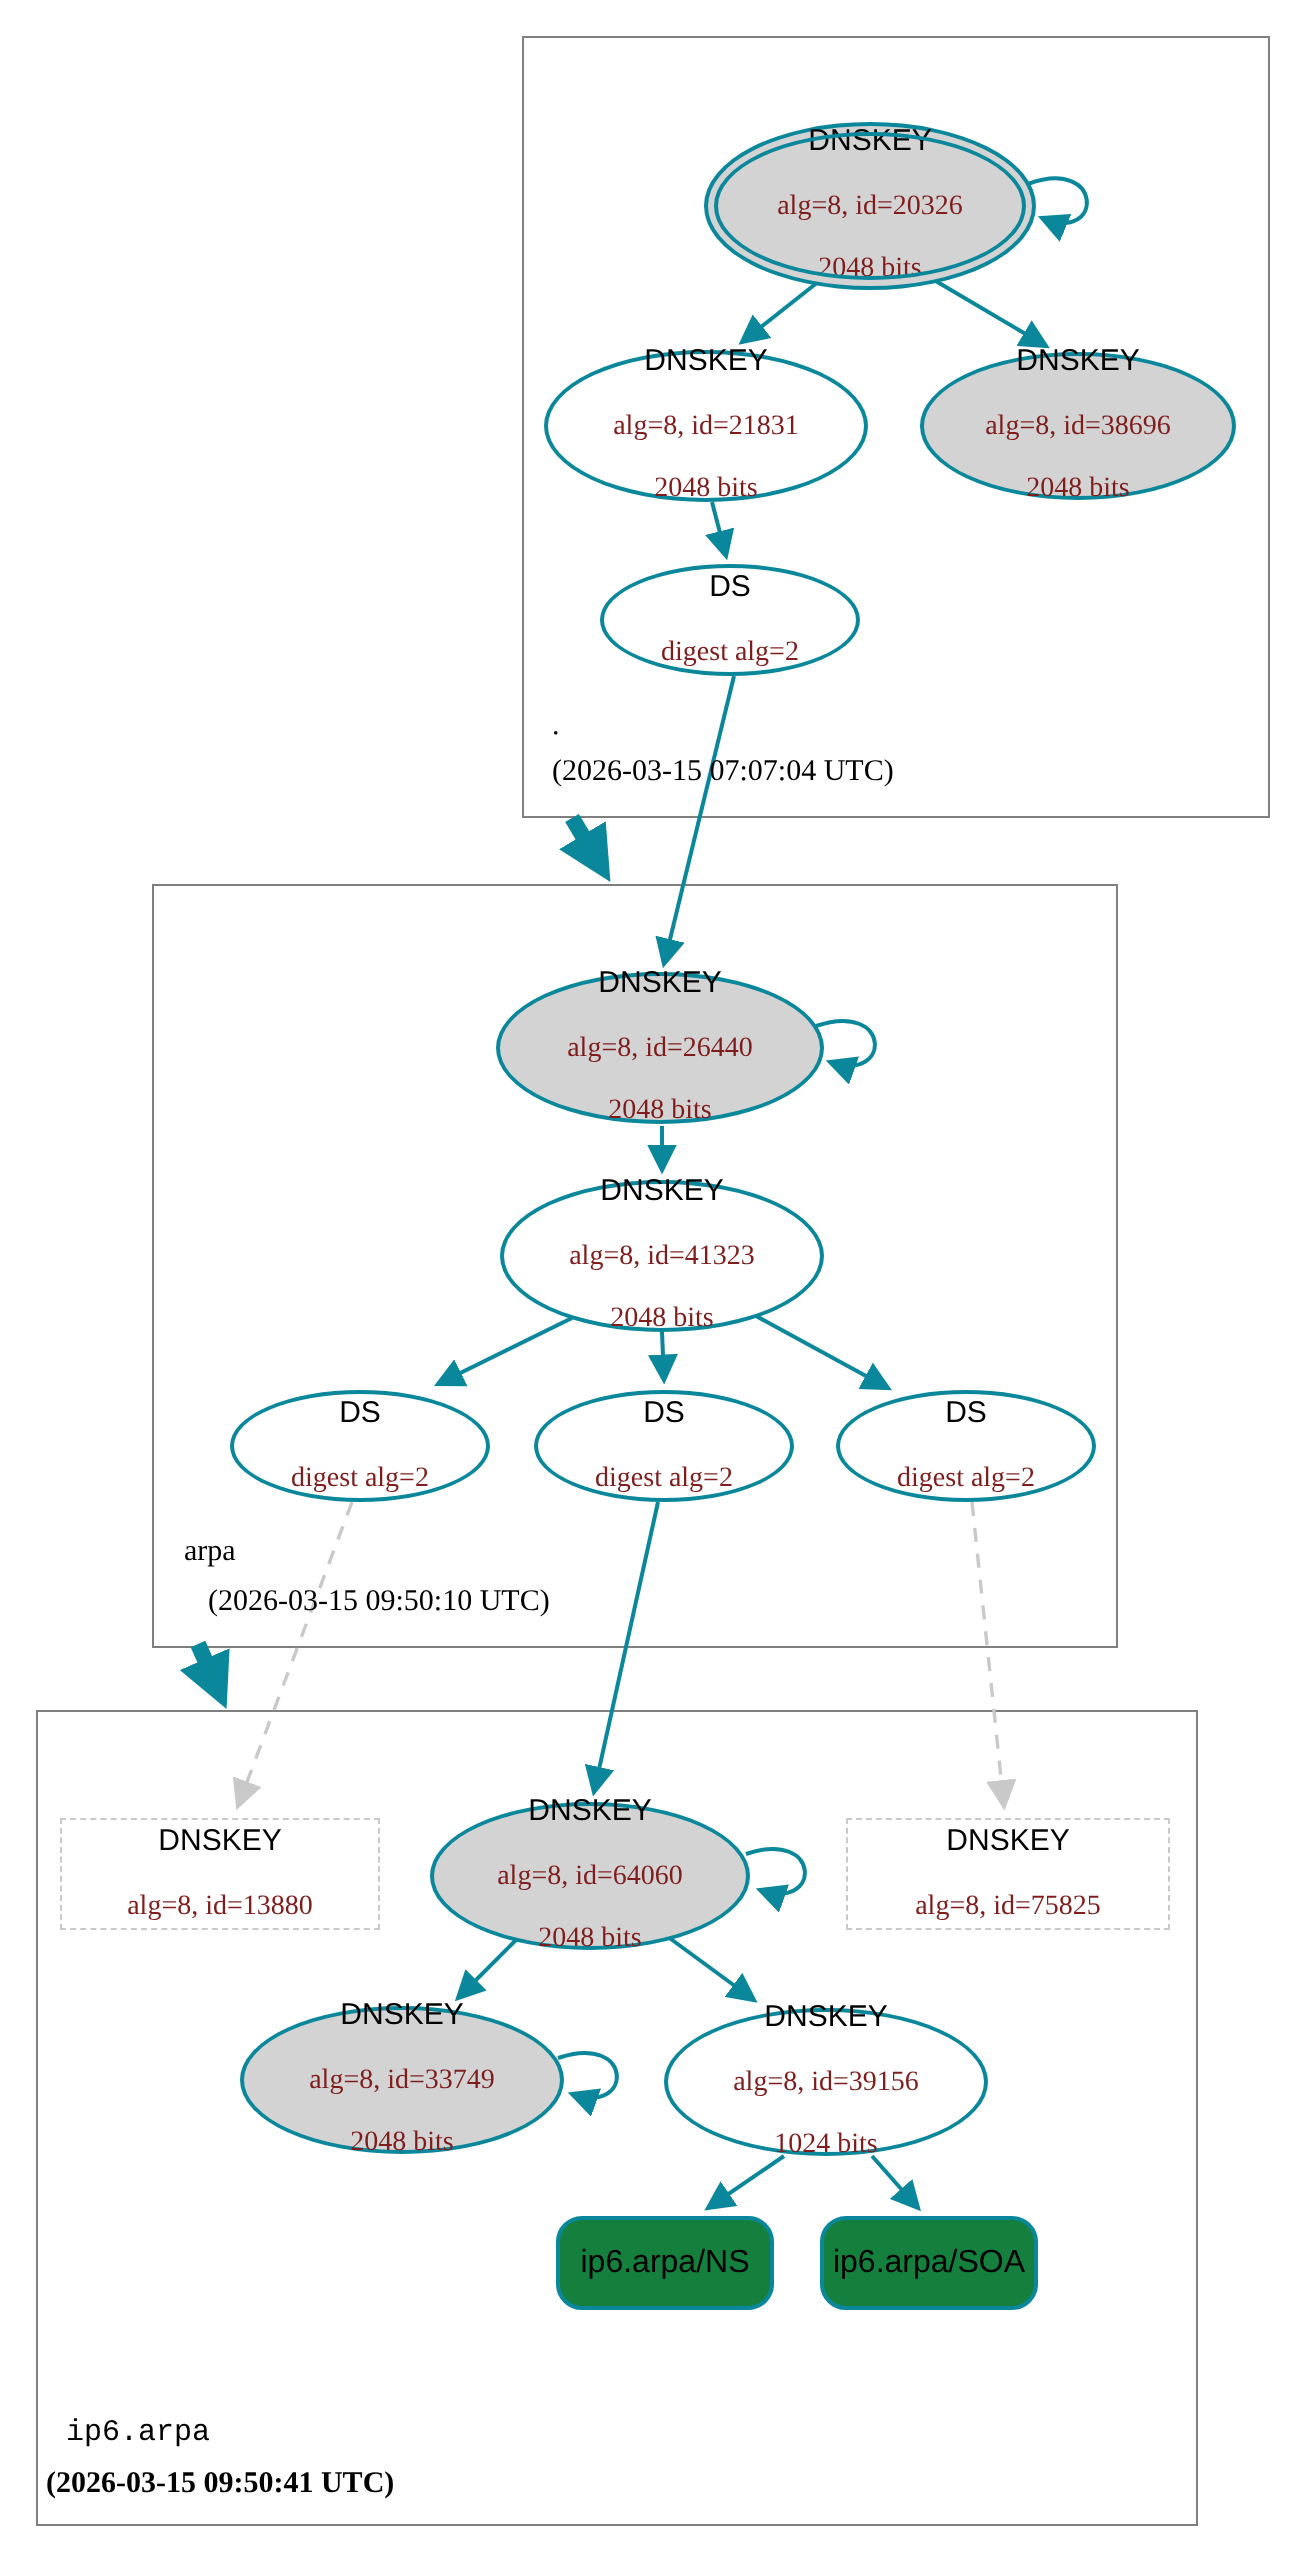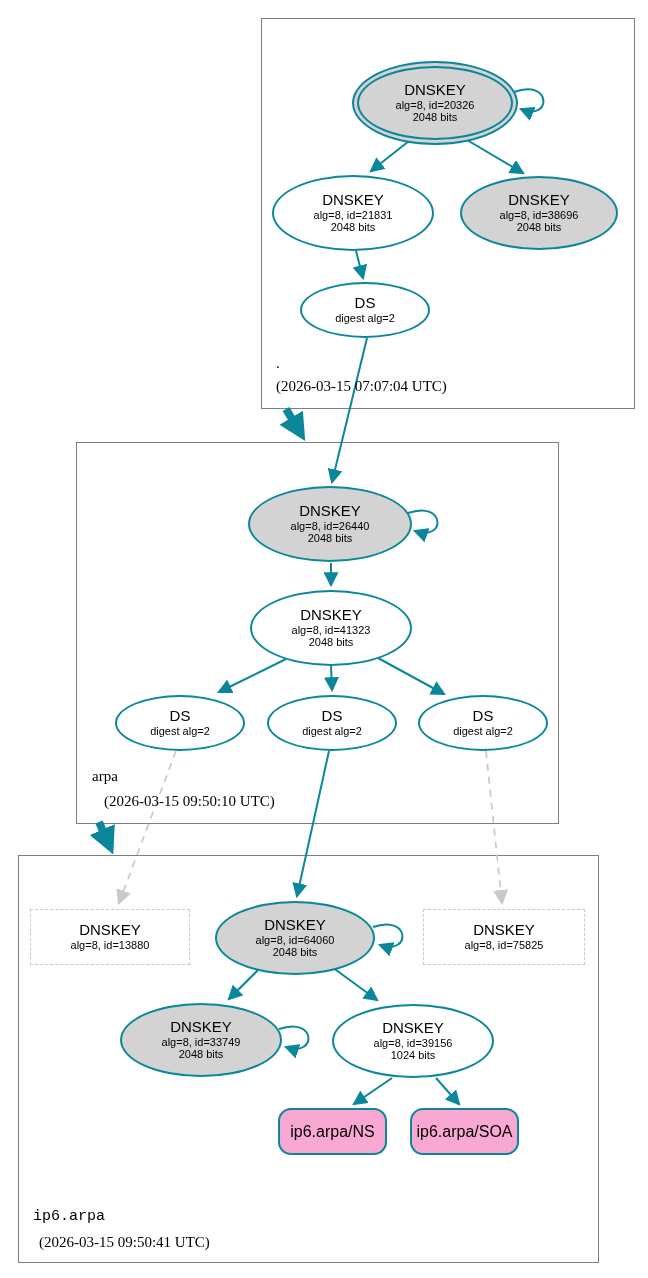--- a/index.html
+++ b/index.html
@@ -7,52 +7,52 @@
     width:648px;height:1278px;position:relative;background:#ffffff;
     font-family:"Liberation Serif", serif;color:#000;overflow:hidden;
   }
   .zone-box{
     position:absolute;border:1px solid #7f7f7f;background:transparent;z-index:0;
   }
   .zone-label{position:absolute;z-index:3;font-family:"Liberation Serif", serif;font-size:15px;color:#000;white-space:nowrap;}
   .edges{position:absolute;left:0;top:0;z-index:1;pointer-events:none;}
   .node{
     position:absolute;z-index:2;display:flex;flex-direction:column;align-items:center;justify-content:center;
-    text-align:center;box-sizing:border-box;line-height:1.12;
+    text-align:center;box-sizing:border-box;line-height:1.12;gap:16px;
   }
   .ellipse{border-radius:50%;border:2px solid #0a879a;background:#ffffff;}
   .filled{background:#d3d3d3;}
   .strong{border-width:2.5px;}
   .insecure{border:1.7px dashed #c9c9c9;background:#ffffff;}
   .inner-ring{
     position:absolute;left:3px;top:3px;right:3px;bottom:3px;border:2px solid #0a879a;
     border-radius:50%;pointer-events:none;
   }
   .node .t{font-family:"Liberation Sans", sans-serif;font-size:15px;color:#000;}
-  .node .d{font-family:Liberation Sans, sans-serif;font-size:11px;color:#000000;}
+  .node .d{font-family:Liberation Serif, serif;font-size:14px;color:#7f1d1d;}
   .rrset{
-    border-radius:13px;border:2px solid #0a879a;background:#f9a8d4;
+    border-radius:13px;border:2px solid #0a879a;background:#15803d;
     font-family:"Liberation Sans", sans-serif;font-size:16px;z-index:2;
   }
 </style>
 </head>
 <body>
 
 <div class="zone-box" style="left:261px;top:18px;width:372px;height:389px;"></div>
 <div class="zone-box" style="left:76px;top:442px;width:481px;height:380px;"></div>
 <div class="zone-box" style="left:18px;top:855px;width:579px;height:406px;"></div>
 
 <div class="zone-label" style="left:276px;top:355px;">.</div>
 <div class="zone-label" style="left:276px;top:378px;">(2026-03-15 07:07:04 UTC)</div>
 
 <div class="zone-label" style="left:92px;top:768px;">arpa</div>
 <div class="zone-label" style="left:104px;top:793px;">(2026-03-15 09:50:10 UTC)</div>
 
 <div class="zone-label" style="left:33px;top:1208px;font-family:Liberation Mono, monospace;">ip6.arpa</div>
-<div class="zone-label" style="left:39px;top:1234px;">(2026-03-15 09:50:41 UTC)</div>
+<div class="zone-label" style="left:23px;top:1234px;font-weight:bold;">(2026-03-15 09:50:41 UTC)</div>
 
 <svg class="edges" width="648" height="1278" viewBox="0 0 648 1278">
   <defs>
     <marker id="arr" viewBox="0 0 10 10" refX="8.5" refY="5" markerWidth="7.5" markerHeight="7.5" orient="auto">
       <path d="M0,0 L10,5 L0,10 z" fill="#0a879a"></path>
     </marker>
     <marker id="arrGray" viewBox="0 0 10 10" refX="8.5" refY="5" markerWidth="9" markerHeight="9" orient="auto">
       <path d="M0,0 L10,5 L0,10 z" fill="#c9c9c9"></path>
     </marker>
     <marker id="arrBig" viewBox="0 0 10 10" refX="7" refY="5" markerWidth="3.4" markerHeight="3.4" orient="auto">

